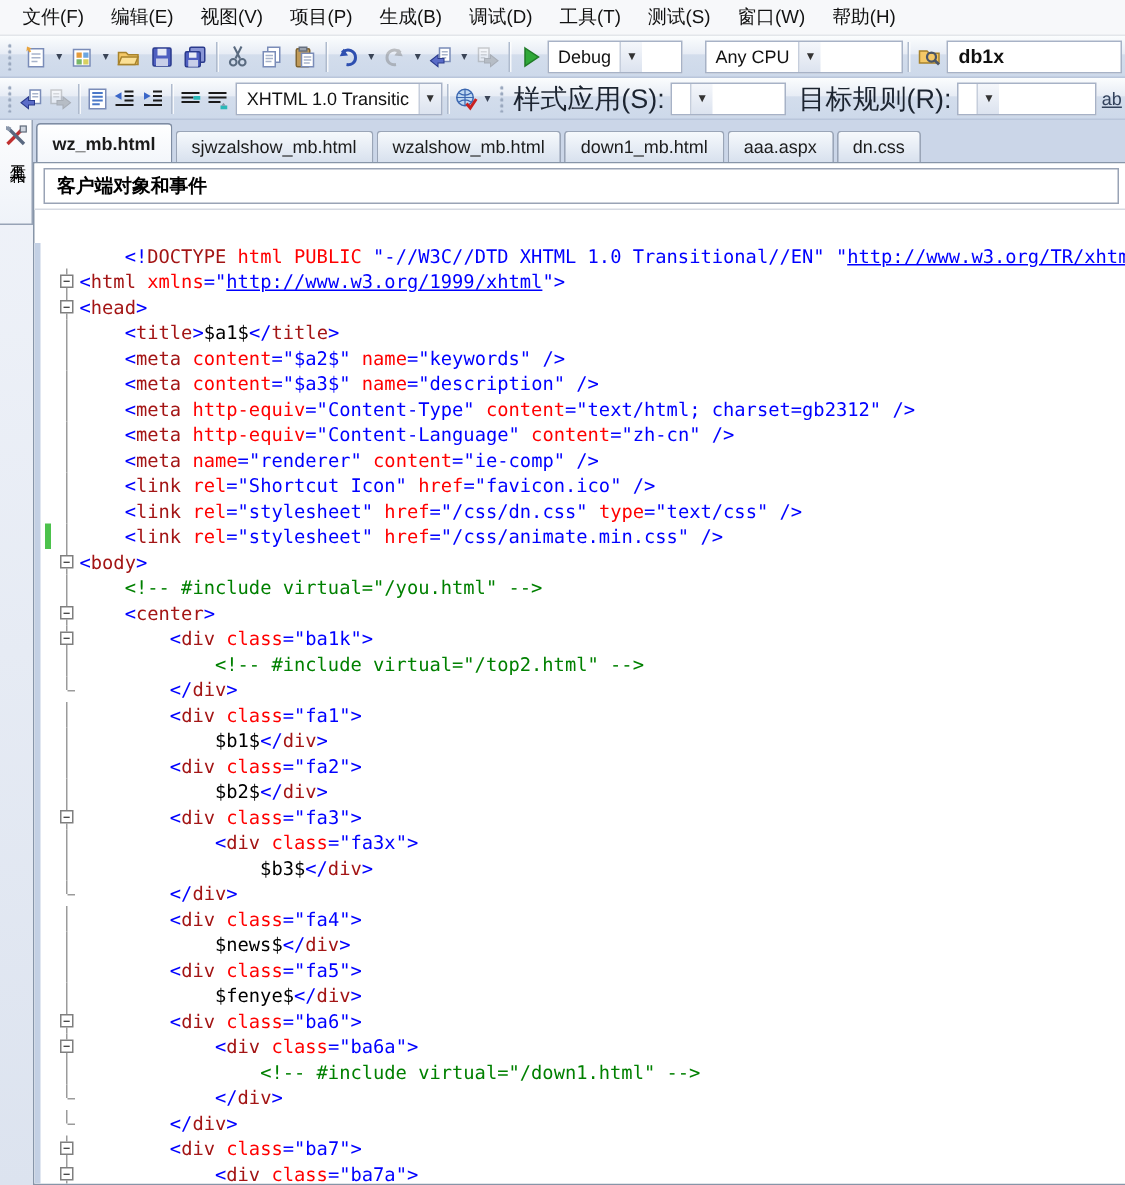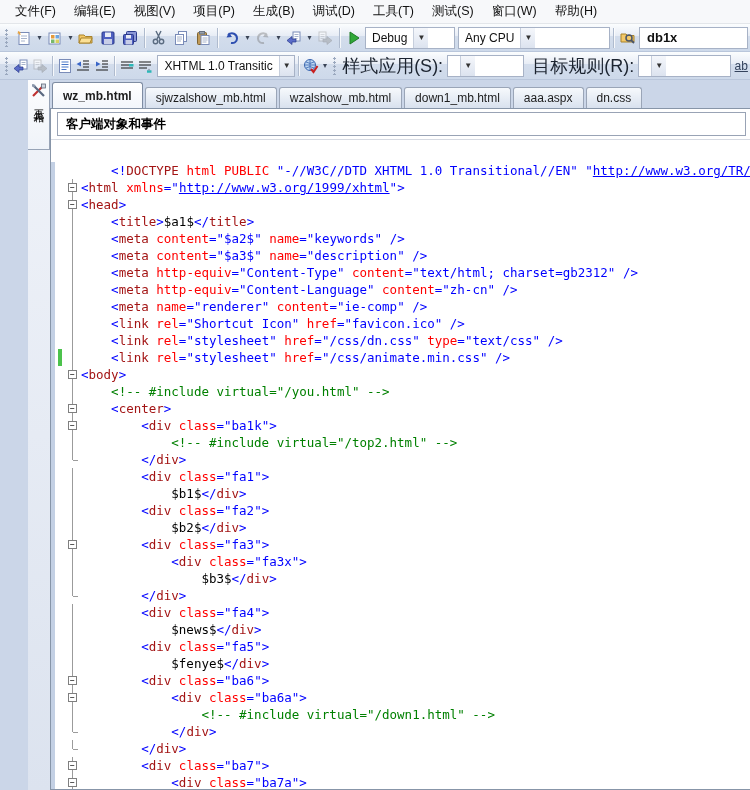--- a/index.html
+++ b/index.html
@@ -25,21 +25,21 @@
   .combo { height:22px; border:1px solid #A7B2C6; background:#fff; display:flex; align-items:stretch; font-size:12px; color:#111; }
   .combo .val { padding:0 6px; display:flex; align-items:center; white-space:nowrap; overflow:hidden; }
   .combo .arr { width:15px; display:flex; align-items:center; justify-content:center;
                 background:linear-gradient(#F5F7FB,#DCE3EF); border-left:1px solid #C6CEDC; font-size:8px; color:#333; }
   .lbl { font-size:18px; color:#1c2430; margin:0 4px 0 2px; white-space:nowrap; }
   .searchbox { height:22px; border:1px solid #A7B2C6; background:#fff; flex:1; min-width:40px;
                display:flex; align-items:center; padding:0 7px; font-size:13px; font-weight:bold; color:#111; }
   .cuttext { font-size:12px; color:#33425c; text-decoration:underline; margin-left:4px; white-space:nowrap; }
 
   
-  .main { display:flex; height:710px;margin-left:28px; }
+  .main { display:flex; height:710px; }
   .side { width:22px; flex:none; background:linear-gradient(#F0F3F9,#DCE3EF); display:flex; flex-direction:column; align-items:stretch; }
   .toolbox-tab { height:70px; background:linear-gradient(#FDFDFE,#EFF3F9); border:1px solid #97A3B6; border-left:none;
                  border-top:none; display:flex; flex-direction:column; align-items:center; padding-top:3px; }
   .toolbox-tab .vtext { writing-mode:vertical-rl; font-size:11px; color:#000; margin-top:3px; letter-spacing:1px; }
 
   .doc { flex:1; min-width:0; display:flex; flex-direction:column; }
   .tabstrip { height:28px; display:flex; align-items:flex-end; padding-left:2px; }
   .tab { height:21px; display:flex; align-items:center; padding:0 10px; margin-right:2px; font-size:12px; color:#1c1c1c;
          background:linear-gradient(#F6F9FC,#D8E1EE); border:1px solid #9AA5B7; border-bottom:none; border-radius:3px 3px 0 0; white-space:nowrap; }
   .tab.active { height:26px; font-weight:bold; background:linear-gradient(#FFFFFF,#F3F6FB); border-color:#7E8CA2; position:relative; z-index:2; }
@@ -188,21 +188,21 @@
   <span class="tbtn">
       <svg width="16" height="16">
         <path d="M4 2 L13 8 L4 14 Z" fill="#2FA838" stroke="#1E7A26"></path>
       </svg>
     </span>
 
   <div class="combo" style="width:90px">
     <span class="val">Debug</span>
     <span class="arr">▼</span>
   </div>
-  <div class="combo" style="width:152px;margin-left:3px">
+  <div class="combo" style="width:132px;margin-left:15px">
     <span class="val">Any CPU</span>
     <span class="arr">▼</span>
   </div>
 
   <span class="sep"></span>
 
   <span class="tbtn">
       <svg width="16" height="16">
         <path d="M1 4 h5 l1.5 1.5 H14 V12 H1z" fill="#F4C867" stroke="#A8832C"></path>
         <circle cx="9" cy="8" r="3" fill="none" stroke="#4A5568" stroke-width="1.5"></circle>

